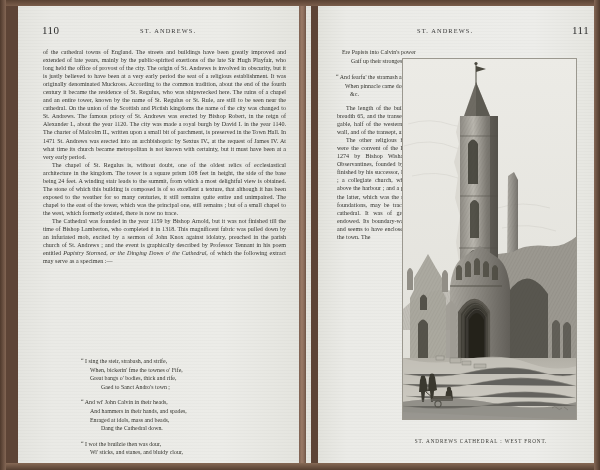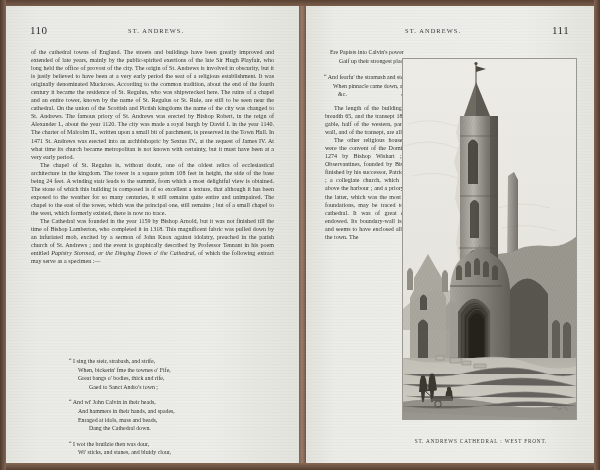--- a/index.html
+++ b/index.html
@@ -9,20 +9,21 @@
     font-family:"Liberation Serif",serif;
   }
   .scan{position:relative;width:600px;height:470px;background:#5d4436;}
 
   
   .page{
     position:absolute;top:0;height:470px;
     background:#e9e9e5;
     color:#2a2a2a;
     overflow:hidden;
+    margin-left:12px;
   }
   .page-left{left:6px;width:293px;
     background:linear-gradient(90deg,#e4e4df 0%,#eaeae6 12%,#ecece8 70%,#e3e3dd 100%);
   }
   .page-right{left:306px;width:288px;
     background:linear-gradient(90deg,#e2e2dc 0%,#ebebe7 10%,#ededea 75%,#e4e4de 100%);
   }
   .gutter{position:absolute;left:299px;top:0;width:7px;height:470px;
     background:linear-gradient(90deg,#7d6152,#9a7a66 40%,#8a6c5b 70%,#6e5445);}
   .edge-top{position:absolute;left:0;top:0;width:600px;height:6px;
@@ -100,21 +101,21 @@
       <div class="stanza">
         <span class="l">“ I wot the bruilzie then was dour,</span>
         <span class="l in1">Wi' sticks, and stanes, and bluidy clour,</span>
       </div>
     </div>
     <div class="grain"></div>
   </div>
 
   <div class="page page-right">
     <div class="head" style="left:99px;">ST. ANDREWS.</div>
-    <div class="folio" style="left:246px;">111</div>
+    <div class="folio" style="left:254px;">111</div>
 
     <div class="verse-r" style="left:24px;top:48px;width:180px;">
       <span class="l">Ere Papists into Calvin's power</span>
       <span class="l in1">Gaif up their strongest places ;</span>
     </div>
 
     <div class="verse-r" style="left:18px;top:73px;width:185px;">
       <span class="l">“ And fearfu' the stramash and stour</span>
       <span class="l in1">When pinnacle came down, and tow'r.”</span>
       <span class="amp">

